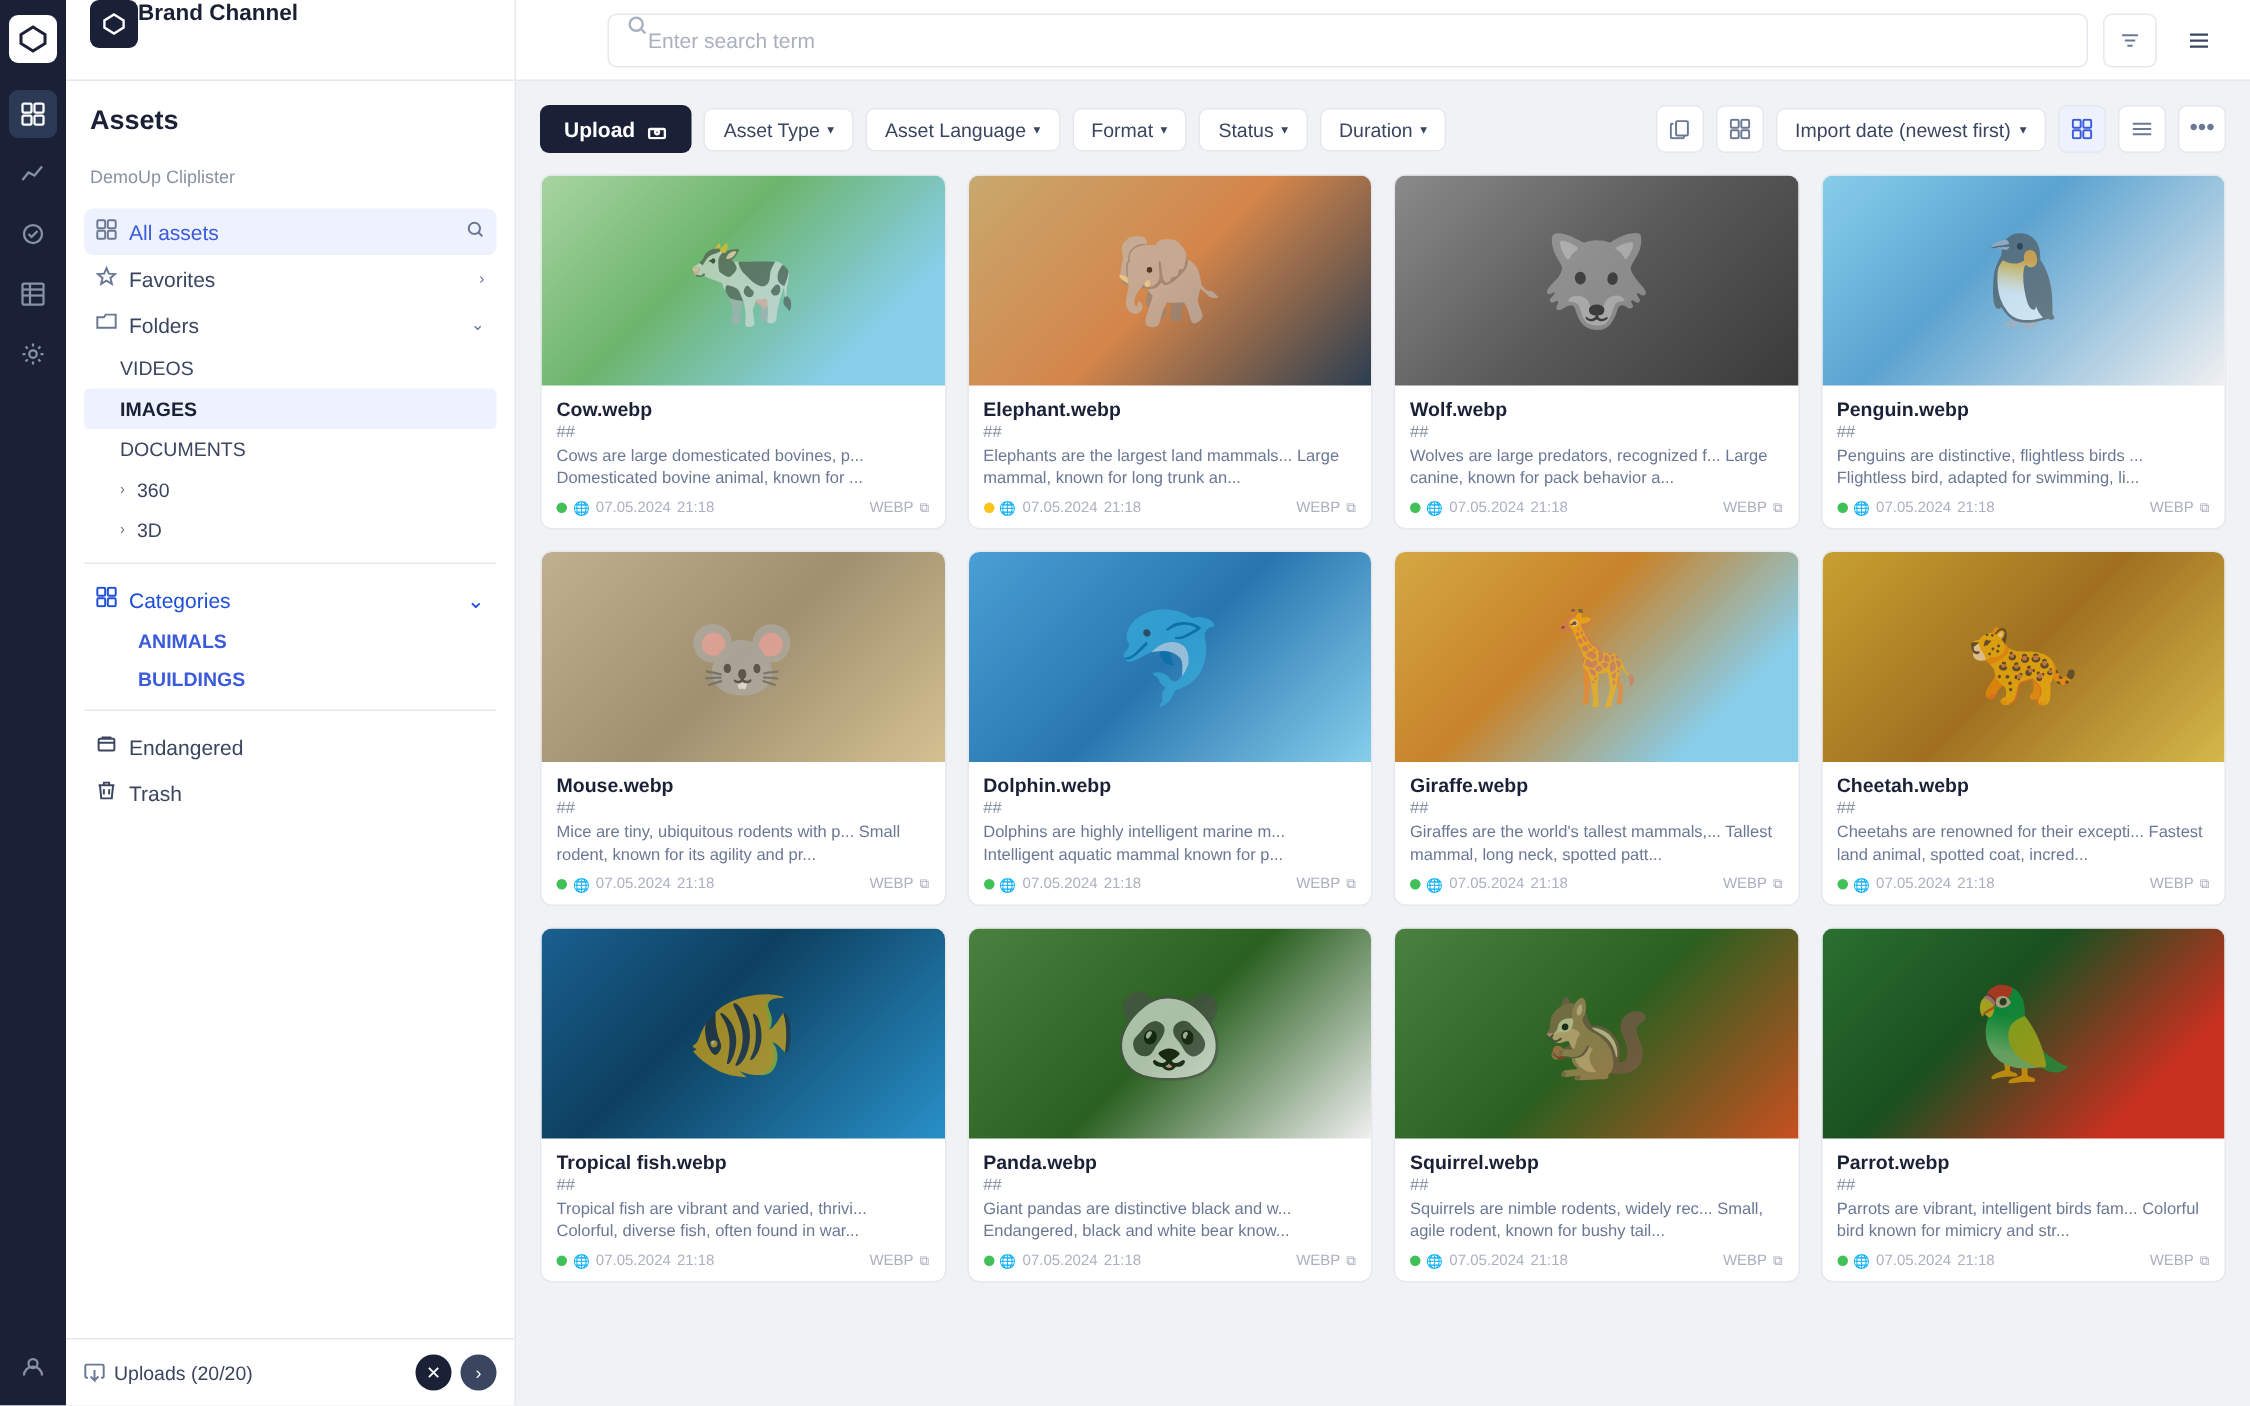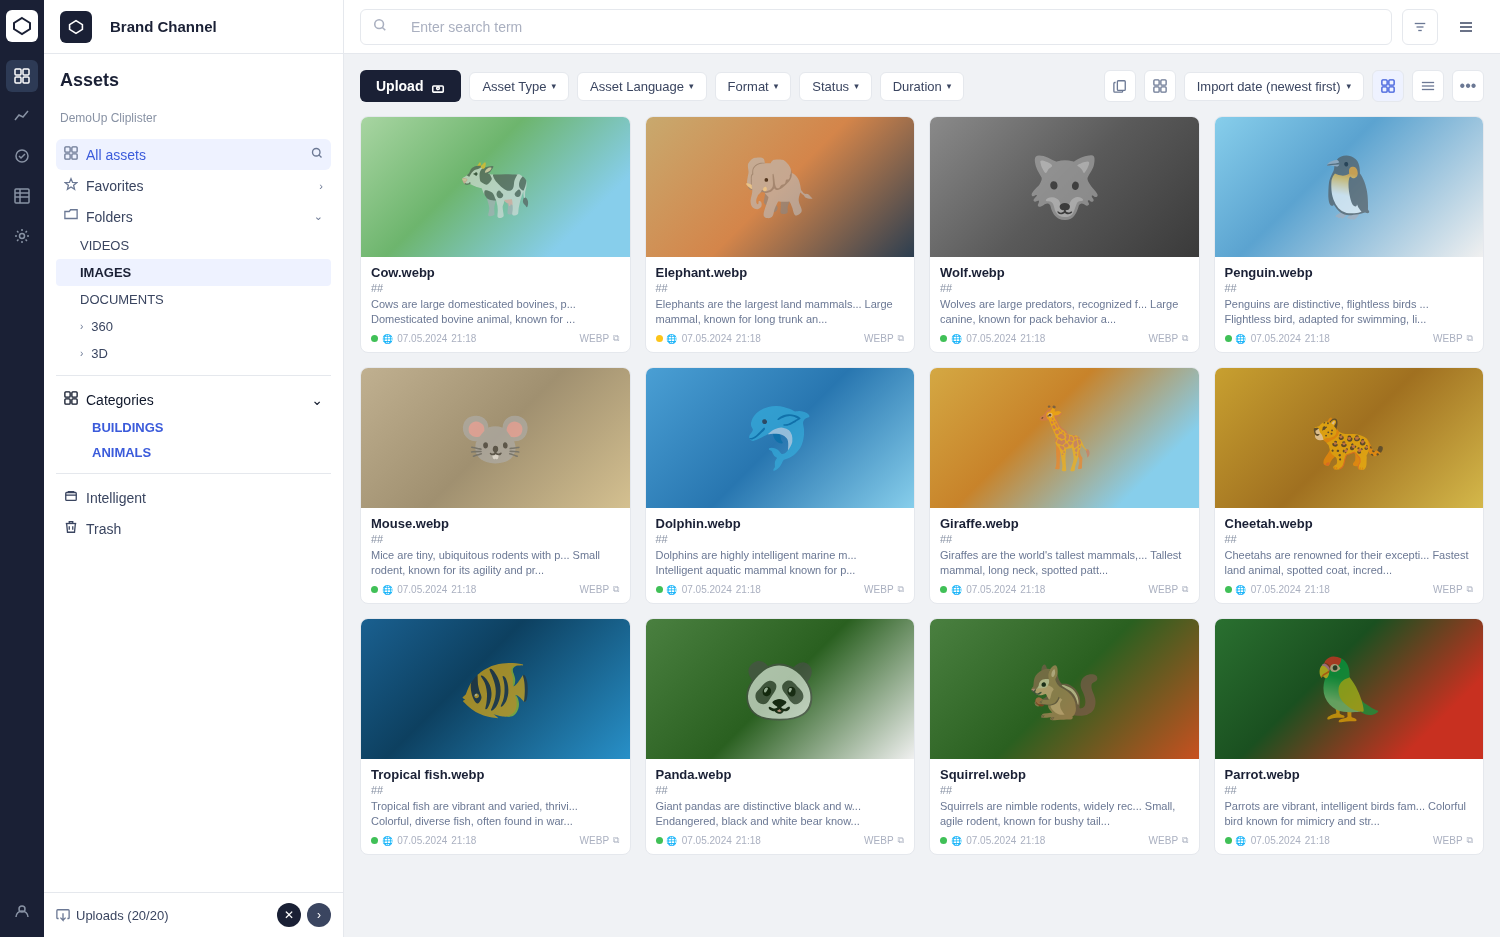--- a/index.html
+++ b/index.html
@@ -45,23 +45,22 @@
       flex-shrink: 0;
       overflow: hidden;
     }
 
     
     .top-bar {
       height: 54px;
       background: #fff;
       border-bottom: 1px solid #e5e8ed;
       display: flex;
-      align-items: center;
       padding: 0 16px;
-      gap: 18px;
+      gap: 0;
     }
     .brand-logo-box {
       width: 32px; height: 32px;
       background: #1a2035;
       border-radius: 6px;
       display: flex; align-items: center; justify-content: center;
       color: #fff; font-size: 14px;
     }
     .brand-title {
       font-weight: 600;
@@ -119,21 +118,21 @@
     }
     .folder-item.active { background: #eef2ff; font-weight: 700; color: #1a2035; }
 
     .categories-header {
       display: flex;
       align-items: center;
       gap: 8px;
       padding: 7px 8px;
       cursor: pointer;
       font-size: 14px;
-      color: #0f172a;
+      color: #1d4ed8;
       font-weight: 500;
       border-radius: 6px;
     }
     .cat-item {
       padding: 5px 8px 5px 36px;
       font-size: 13px;
       color: #3b5bdb;
       cursor: pointer;
       font-weight: 600;
       display: block;
@@ -184,26 +183,26 @@
       background: #fff;
       border-bottom: 1px solid #e5e8ed;
       display: flex;
       align-items: center;
       padding: 0 16px;
       gap: 10px;
     }
     .search-input-wrap {
       flex: 1;
       display: flex;
-      align-items: center;
       border: 1px solid #e5e8ed;
       border-radius: 6px;
       padding: 0 12px;
       height: 36px;
-      gap: 24px;
+      gap: 0;
+      margin-left: 45px;
     }
     .search-input-wrap input {
       border: none;
       outline: none;
       flex: 1;
       font-size: 14px;
       color: #3a4560;
       background: transparent;
     }
     .search-input-wrap input::placeholder { color: #aab0c0; }
@@ -535,34 +534,34 @@
           <rect x="1" y="1" width="6" height="6" rx="1"></rect>
           <rect x="9" y="1" width="6" height="6" rx="1"></rect>
           <rect x="1" y="9" width="6" height="6" rx="1"></rect>
           <rect x="9" y="9" width="6" height="6" rx="1"></rect>
         </svg>
       </span>
       <span>Categories</span>
       <span class="chevron" style="margin-left:auto;">⌄</span>
     </div>
 
+    <span class="cat-item">ANIMALS</span>
     <span class="cat-item">BUILDINGS</span>
-    <span class="cat-item">ANIMALS</span>
 
     <div class="section-divider"></div>
 
     <div class="nav-item">
       <span>
         <svg width="14" height="14" viewBox="0 0 16 16" fill="none" stroke="currentColor" stroke-width="1.5">
           <rect x="2" y="4" width="12" height="9" rx="1"></rect>
           <path d="M5 4V3h6v1"></path>
           <line x1="2" y1="7" x2="14" y2="7"></line>
         </svg>
       </span>
-      <span>Intelligent</span>
+      <span>Endangered</span>
     </div>
 
     <div class="nav-item">
       <span>
         <svg width="14" height="14" viewBox="0 0 16 16" fill="none" stroke="currentColor" stroke-width="1.5">
           <polyline points="2,4 14,4"></polyline>
           <path d="M6 4V2h4v2"></path>
           <path d="M3 4l1 10h8l1-10"></path>
           <line x1="6" y1="7" x2="6" y2="11"></line>
           <line x1="10" y1="7" x2="10" y2="11"></line>

